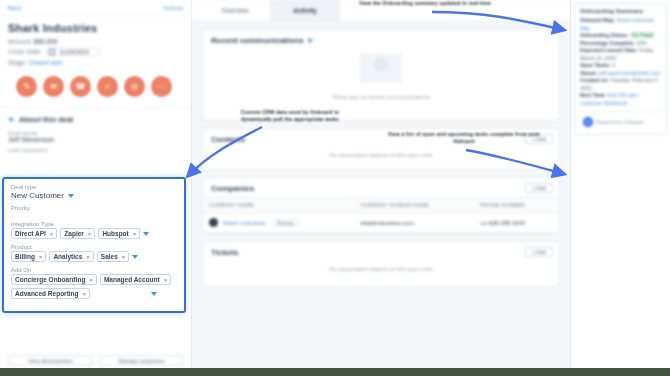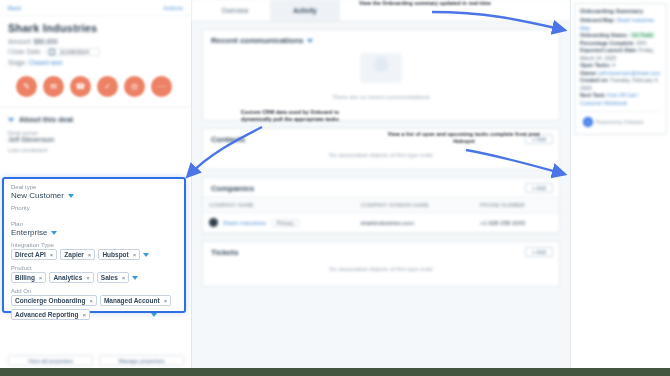--- a/index.html
+++ b/index.html
@@ -289,27 +289,20 @@
           <span>New Customer</span>
           <span class="dp-caret"></span>
         </div>
       </div>
 
       <div class="dp-group" style="margin-bottom:9px">
         <div class="dp-label">Priority</div>
         <div class="dp-value"></div>
       </div>
 
-      <div class="dp-group">
-        <div class="dp-label">Plan</div>
-        <div class="dp-value">
-          <span>Enterprise</span>
-          <span class="dp-caret"></span>
-        </div>
-      </div>
 
       <div class="dp-group">
         <div class="dp-label">Integration Type</div>
         <div class="dp-tags">
           <span class="tag">
             <span>Direct API</span>
             <span class="x">×</span>
           </span>
           <span class="tag">
             <span>Zapier</span>

